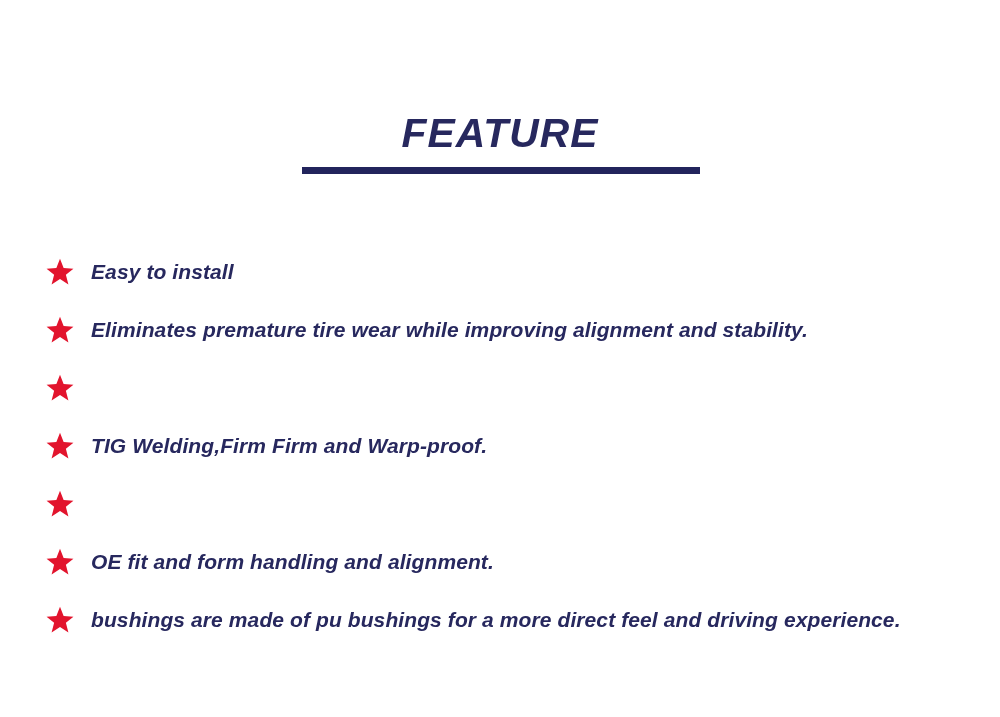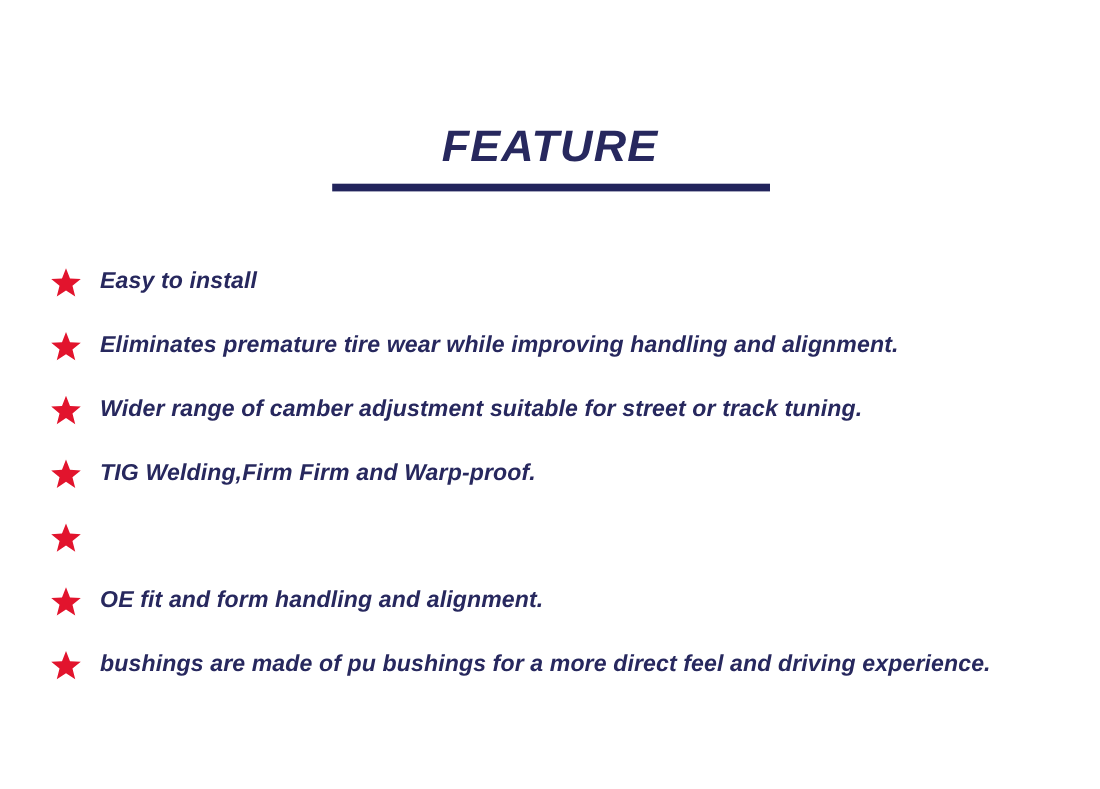--- a/index.html
+++ b/index.html
@@ -56,21 +56,21 @@
   
   .feature-list {
     position: absolute;
     left: 46px;
     top: 243px;
     width: 950px;
   }
 
   .feature-item {
     display: flex;
-    align-items: flex-start;
+    align-items: center;
     height: 58px;
   }
 
   .star-icon {
     flex: 0 0 auto;
     width: 28px;
     height: 28px;
     margin-right: 17px;
     display: block;
   }
@@ -103,28 +103,27 @@
       <svg class="star-icon" viewBox="0 0 100 100">
         <polygon points="50,3 63,36 98,38 71,60 80,95 50,75 20,95 29,60 2,38 37,36" fill="#e2142d"></polygon>
       </svg>
       <span class="feature-text">Easy to install</span>
     </div>
 
     <div class="feature-item">
       <svg class="star-icon" viewBox="0 0 100 100">
         <polygon points="50,3 63,36 98,38 71,60 80,95 50,75 20,95 29,60 2,38 37,36" fill="#e2142d"></polygon>
       </svg>
-      <span class="feature-text">Eliminates premature tire wear while improving handling and alignment.</span>
+      <span class="feature-text">Eliminates premature tire wear while improving alignment and stability.</span>
     </div>
 
     <div class="feature-item">
       <svg class="star-icon" viewBox="0 0 100 100">
         <polygon points="50,3 63,36 98,38 71,60 80,95 50,75 20,95 29,60 2,38 37,36" fill="#e2142d"></polygon>
       </svg>
-      <span class="feature-text">Wider range of camber adjustment suitable for street or track tuning.</span>
     </div>
 
     <div class="feature-item">
       <svg class="star-icon" viewBox="0 0 100 100">
         <polygon points="50,3 63,36 98,38 71,60 80,95 50,75 20,95 29,60 2,38 37,36" fill="#e2142d"></polygon>
       </svg>
       <span class="feature-text">TIG Welding,Firm Firm and Warp-proof.</span>
     </div>
 
     <div class="feature-item">

